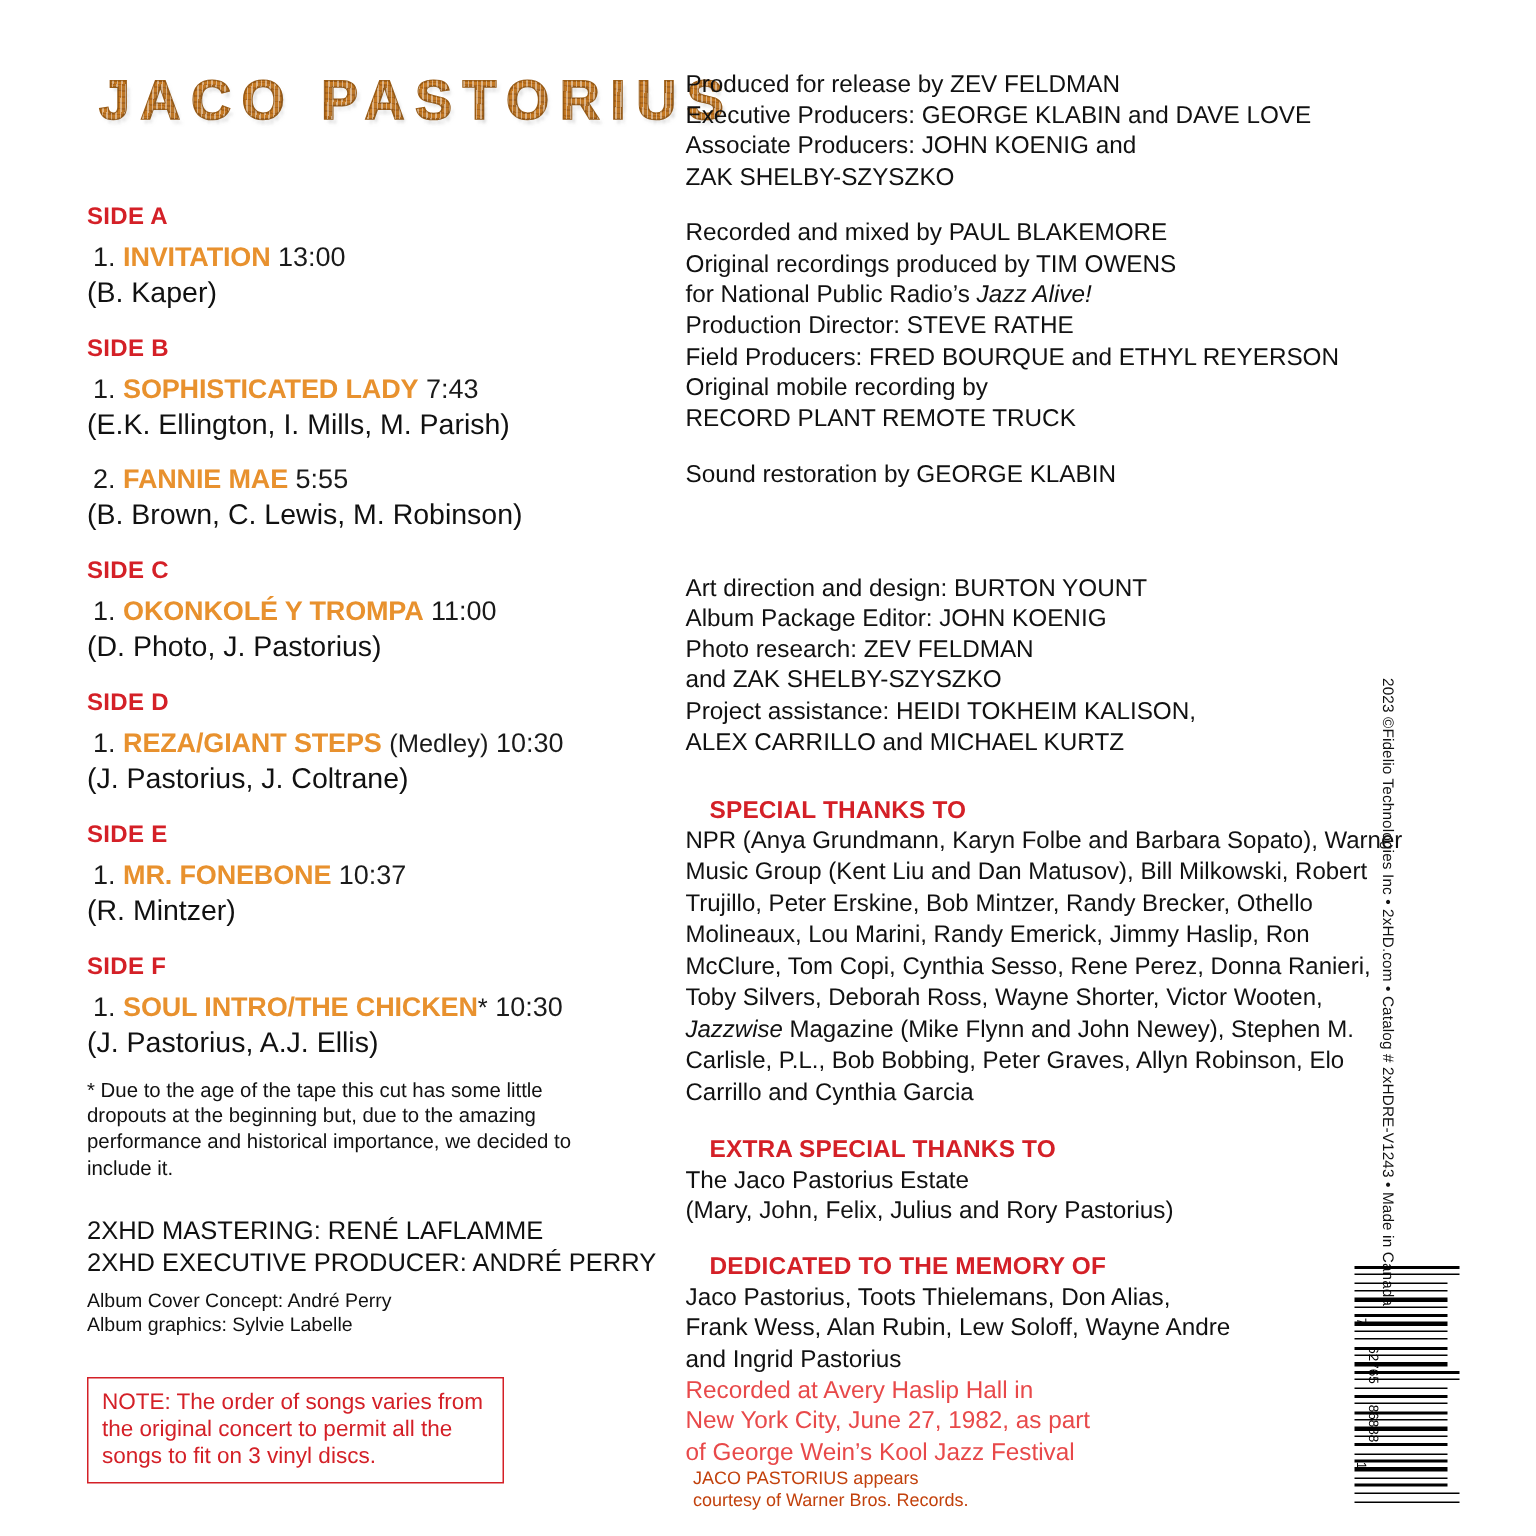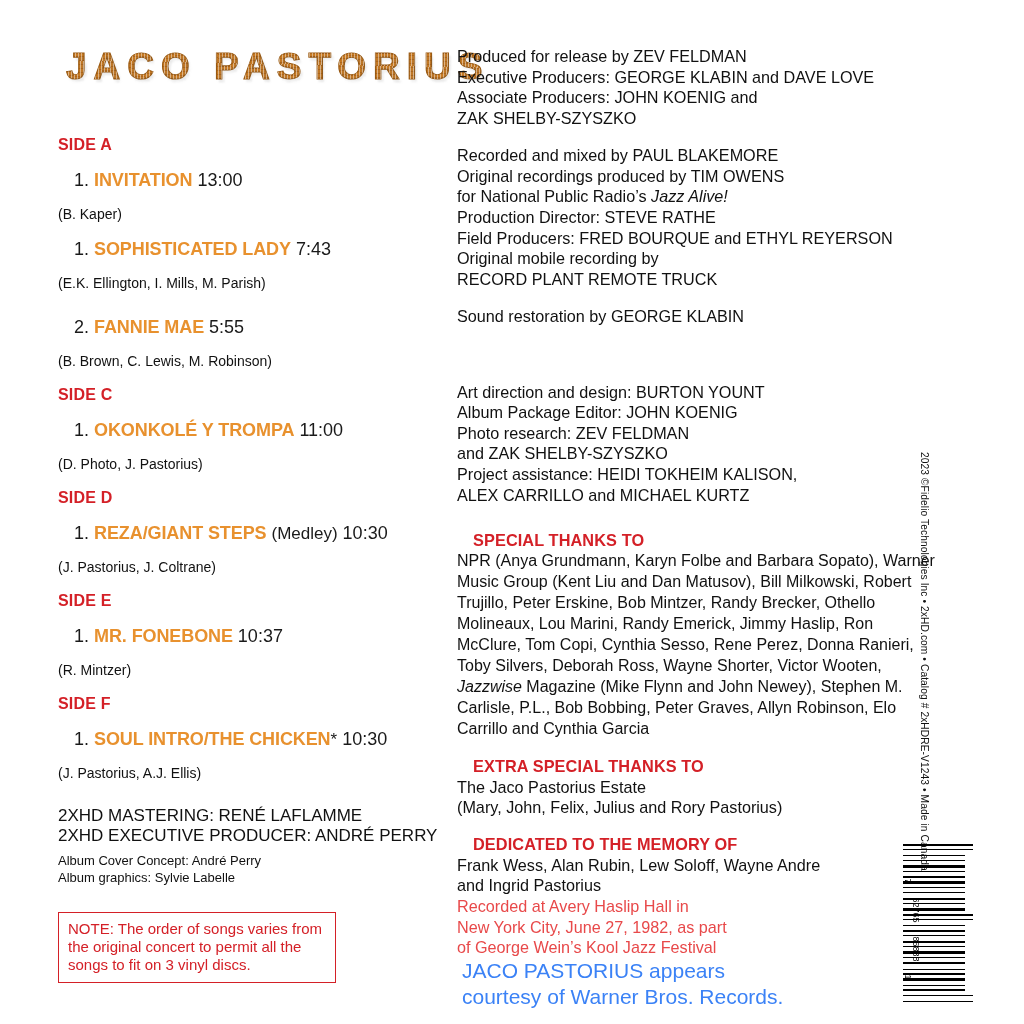--- a/index.html
+++ b/index.html
@@ -75,33 +75,33 @@
     color: #d42027;
     font-weight: bold;
     font-size: 16px;
     letter-spacing: 0.2px;
     margin: 0 0 7px 0;
   }
   .side-block { margin-bottom: 16px; }
   .track-line {
     font-size: 18px;
     line-height: 1.12;
-    margin: 16px;
+    margin: 4px;
     white-space: nowrap;
   }
   .track-num { color: #1a1a1a; font-weight: normal; }
   .track-title {
     color: #e8912e;
     font-weight: bold;
     letter-spacing: -0.1px;
   }
   .track-extra { color: #1a1a1a; font-weight: normal; font-size: 17px; }
   .track-time { color: #1a1a1a; font-weight: normal; }
   .track-credit {
-    font-size: 14px;
+    font-size: 19px;
     color: #111;
     margin: 1px 0 0 0;
     line-height: 1.2;
   }
 
   
   .footnote {
     font-size: 13.6px;
     line-height: 1.28;
     color: #111;
@@ -164,23 +164,23 @@
   }
   .italic { font-style: italic; }
   .venue {
     color: #e8494a;
     font-size: 16.2px;
     line-height: 1.27;
     margin: 0;
     white-space: nowrap;
   }
   .courtesy {
-    font-size: 21px;
+    font-size: 12px;
     line-height: 1.27;
-    color: #3b82f6;
+    color: #c2410c;
     margin: 0;
     padding-left: 5px;
     white-space: nowrap;
   }
   .gap-sm { height: 9px; }
   .gap-lg { height: 38px; }
 
   
   #vertical-copyright {
     position: absolute;
@@ -238,20 +238,21 @@
       <p class="track-line">
         <span class="track-num">1.</span>
         <span class="track-title">INVITATION</span>
         <span class="track-time">13:00</span>
       </p>
       <p class="track-credit">(B. Kaper)</p>
     </div>
   </div>
 
   <div class="side-block">
+    <div class="side-head">SIDE B</div>
     <div>
       <p class="track-line">
         <span class="track-num">1.</span>
         <span class="track-title">SOPHISTICATED LADY</span>
         <span class="track-time">7:43</span>
       </p>
       <p class="track-credit">(E.K. Ellington, I. Mills, M. Parish)</p>
     </div>
     <div style="height:9px"></div>
     <div>
@@ -304,20 +305,21 @@
   <div class="side-block">
     <div class="side-head">SIDE F</div>
     <div>
       <p class="track-line">
         <span class="track-num">1.</span>
         <span class="track-title">SOUL INTRO/THE CHICKEN</span><span class="track-extra">*</span>
         <span class="track-time">10:30</span>
       </p>
       <p class="track-credit">(J. Pastorius, A.J. Ellis)</p>
     </div>
+    <p class="footnote">* Due to the age of the tape this cut has some little dropouts at the beginning but, due to the amazing performance and historical importance, we decided to include it.</p>
   </div>
 
   <div class="mastering">
     <p class="mastering-line">2XHD MASTERING: RENÉ LAFLAMME</p>
     <p class="mastering-line">2XHD EXECUTIVE PRODUCER: ANDRÉ PERRY</p>
     <div class="mastering-sub-wrap">
       <p class="mastering-sub">Album Cover Concept: André Perry</p>
       <p class="mastering-sub">Album graphics: Sylvie Labelle</p>
     </div>
   </div>
@@ -368,20 +370,21 @@
   </div>
 
   <div class="rblock">
     <p class="red-head">EXTRA SPECIAL THANKS TO</p>
     <p class="rline">The Jaco Pastorius Estate</p>
     <p class="rline">(Mary, John, Felix, Julius and Rory Pastorius)</p>
   </div>
 
   <div>
     <p class="red-head">DEDICATED TO THE MEMORY OF</p>
+    <p class="rline">Jaco Pastorius, Toots Thielemans, Don Alias,</p>
     <p class="rline">Frank Wess, Alan Rubin, Lew Soloff, Wayne Andre</p>
     <p class="rline">and Ingrid Pastorius</p>
   </div>
 
   <div>
     <p class="venue">Recorded at Avery Haslip Hall in</p>
     <p class="venue">New York City, June 27, 1982, as part</p>
     <p class="venue">of George Wein’s Kool Jazz Festival</p>
   </div>
 

